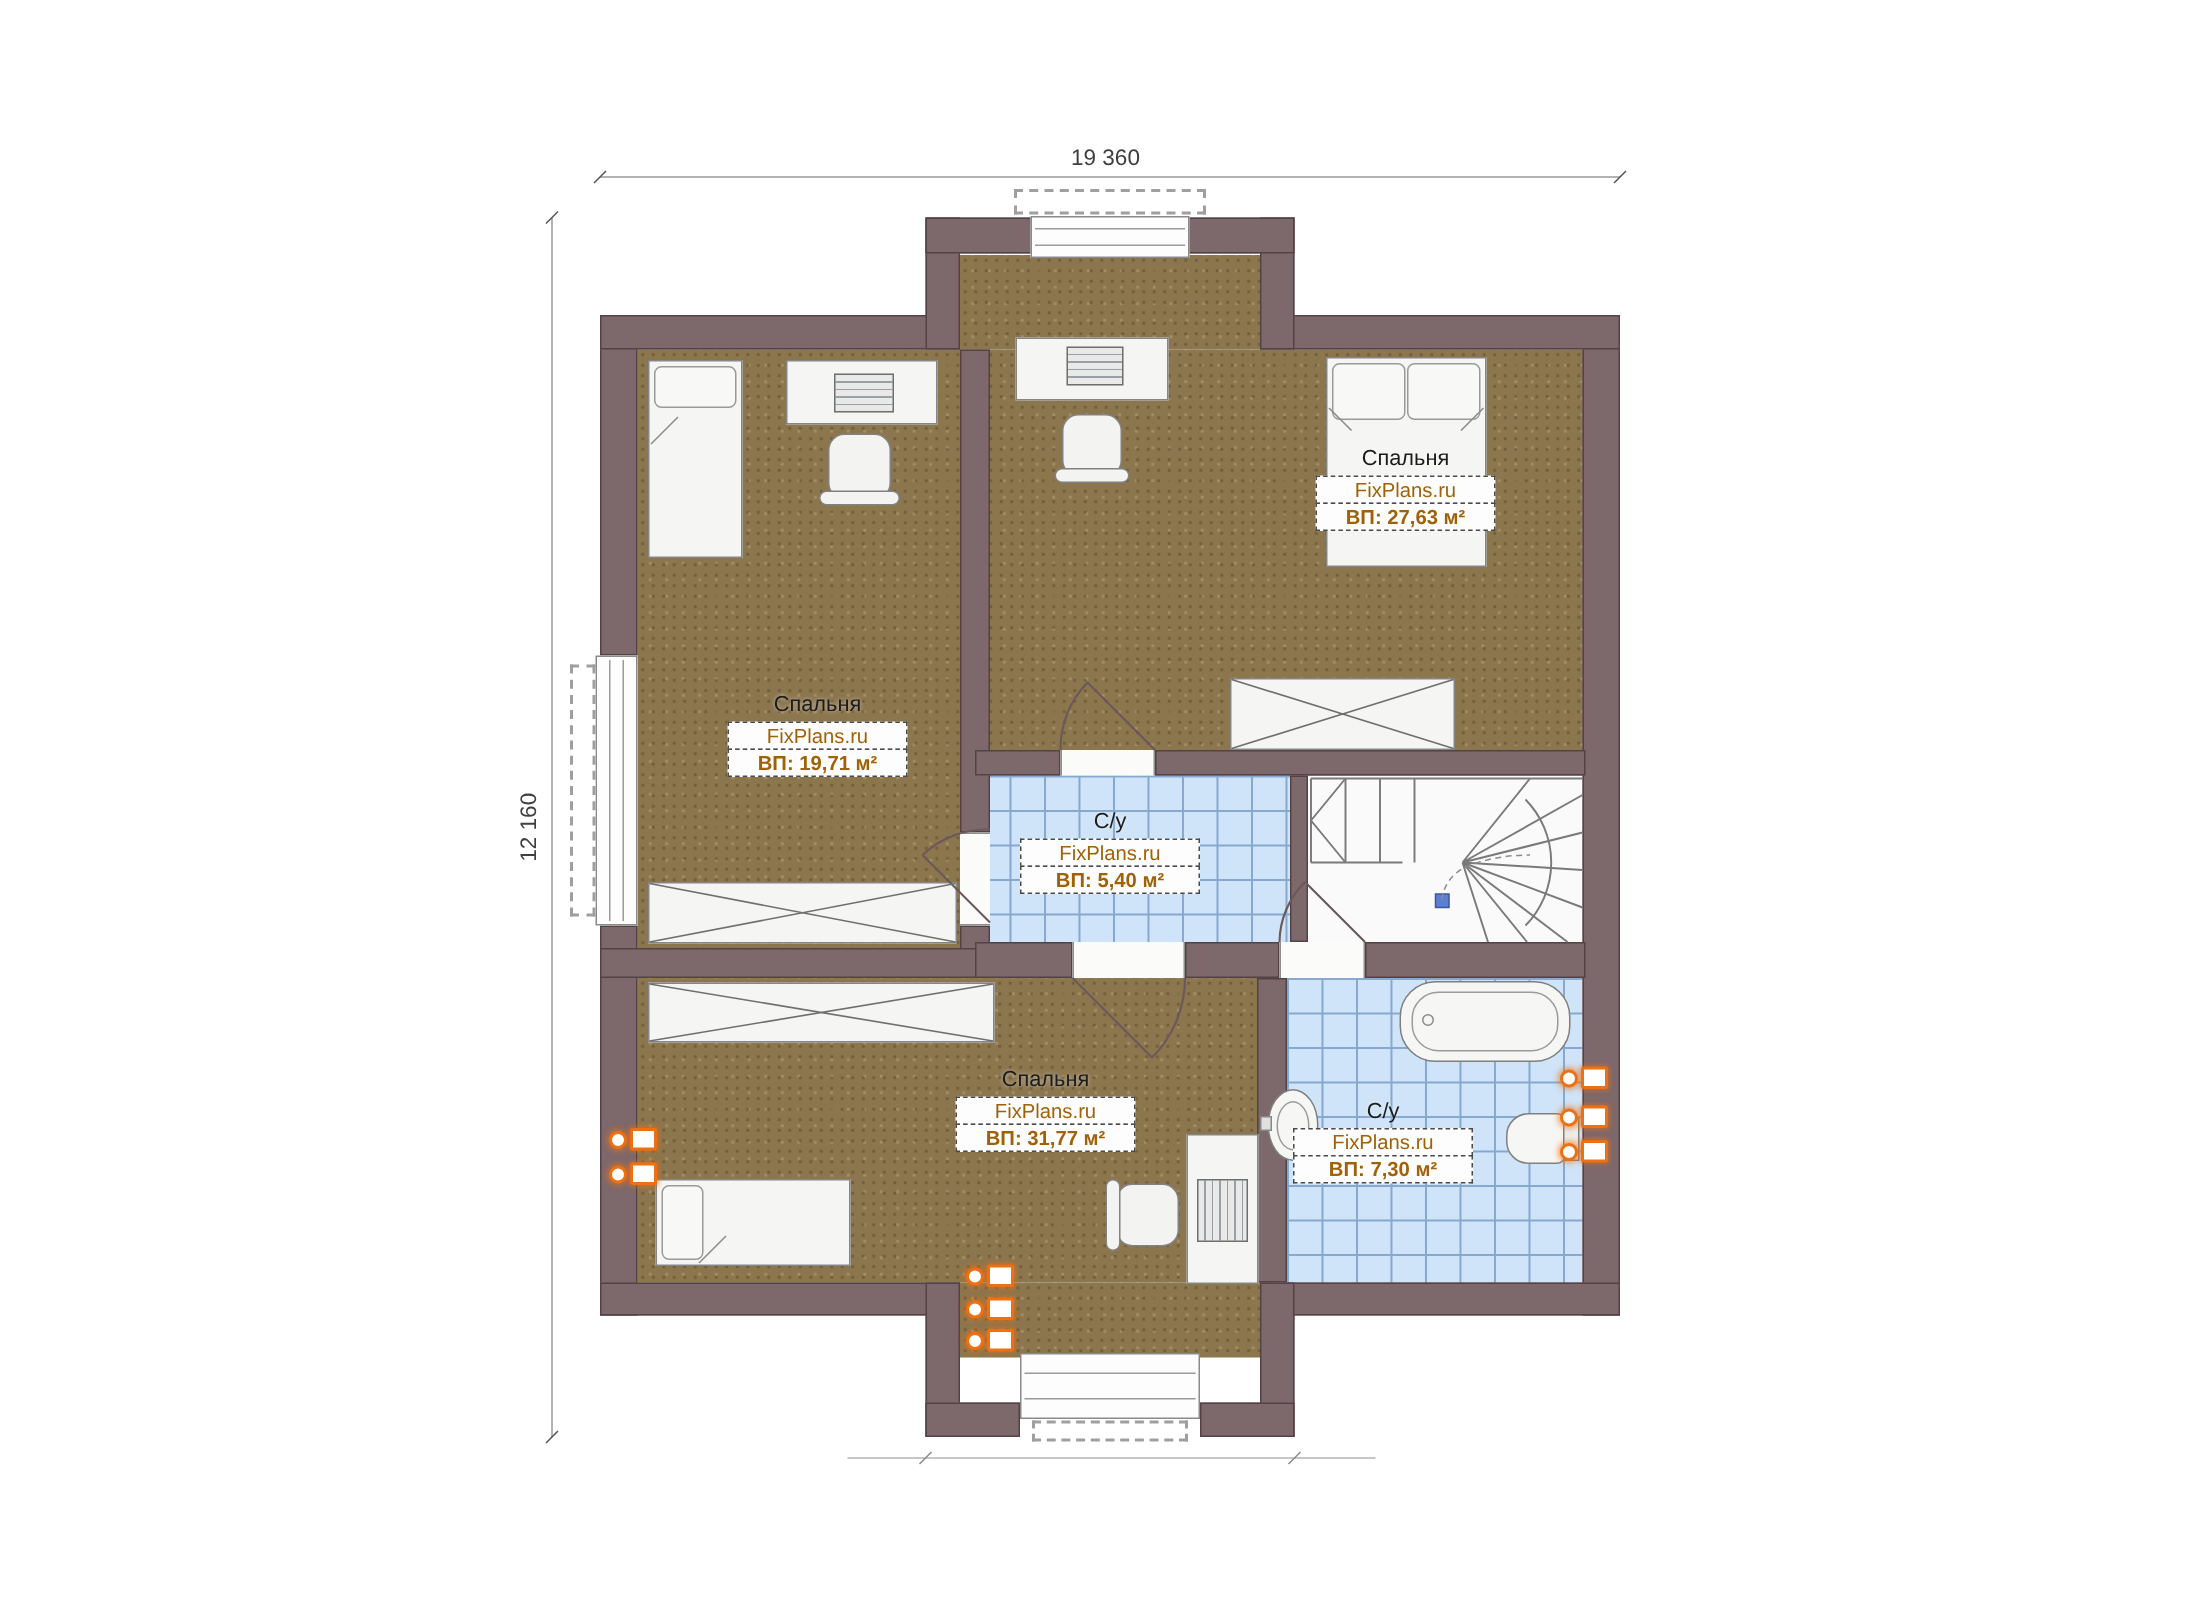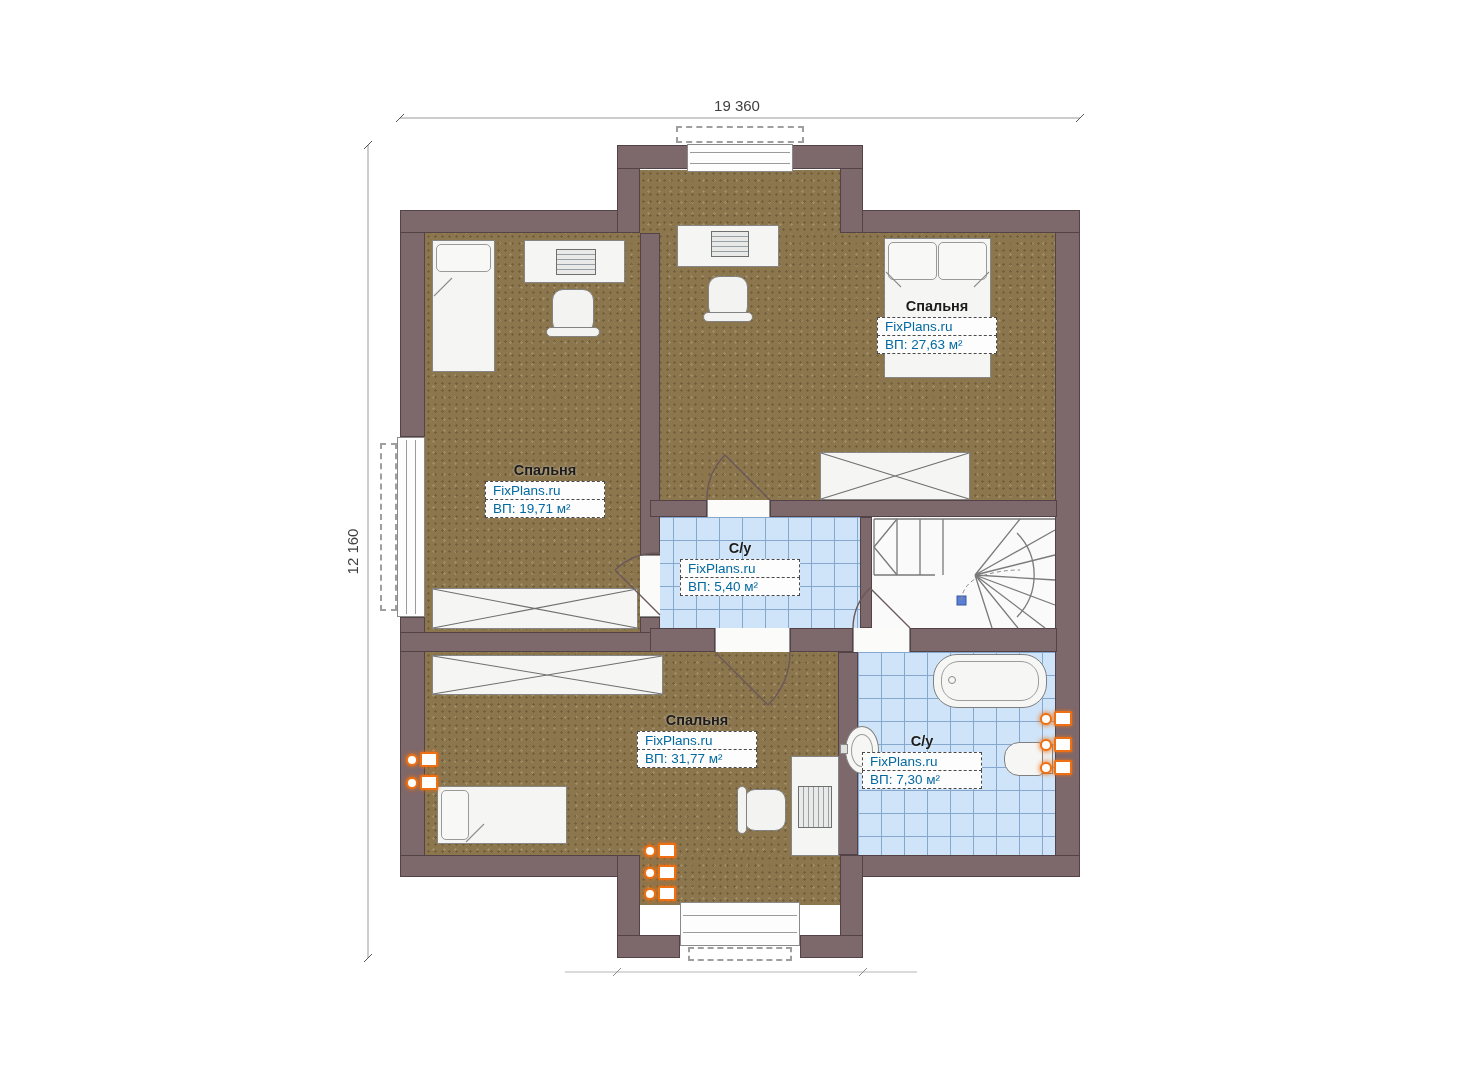--- a/index.html
+++ b/index.html
@@ -44,25 +44,25 @@
   .tank{background:#ededeb;border:1.4px solid #808080;}
   
   .rad{display:flex;align-items:center;gap:2px;}
   .rad-dot{width:8px;height:8px;border-radius:50%;background:#fff;border:2.6px solid #ee7012;
     box-shadow:0 0 4px 1px rgba(238,112,18,.8);}
   .rad-bar{width:14px;height:11px;background:#fff;border:2px solid #ee7012;border-radius:2px;
     box-shadow:0 0 3px 1px rgba(238,112,18,.55);}
   
   .room-label{position:absolute;display:flex;flex-direction:column;align-items:center;
     transform:translateX(-50%);z-index:30;}
-  .room-name{font-size:14.5px;font-weight:bold;color:#1c1c1c;margin-bottom:3px;
+  .room-name{font-size:14.5px;font-weight:normal;color:#1c1c1c;margin-bottom:3px;
     text-shadow:0 0 3px rgba(255,255,255,.55);}
-  .wm-box,.area-box{border:1px dashed #4a4a4a;background:#fdfdfd;min-width:104px;
-    padding:1px 7px;font-size:13.5px;color:#0369a1;white-space:nowrap;}
-  .area-box{margin-top:-1px;}
+  .wm-box,.area-box{border:1px dashed #4a4a4a;background:#fdfdfd;min-width:104px;text-align:center;
+    padding:1px 7px;font-size:13.5px;color:#a16207;white-space:nowrap;}
+  .area-box{margin-top:-1px;font-weight:bold;}
   
   .dim-text{position:absolute;font-size:15px;color:#3f3f3f;z-index:5;}
   svg.overlay{position:absolute;left:0;top:0;z-index:20;pointer-events:none;}
   .z10{z-index:10;} .z12{z-index:12;} .z15{z-index:15;} .z25{z-index:25;}
 </style>
 </head>
 <body>
 
 <div class="canvas">
 

